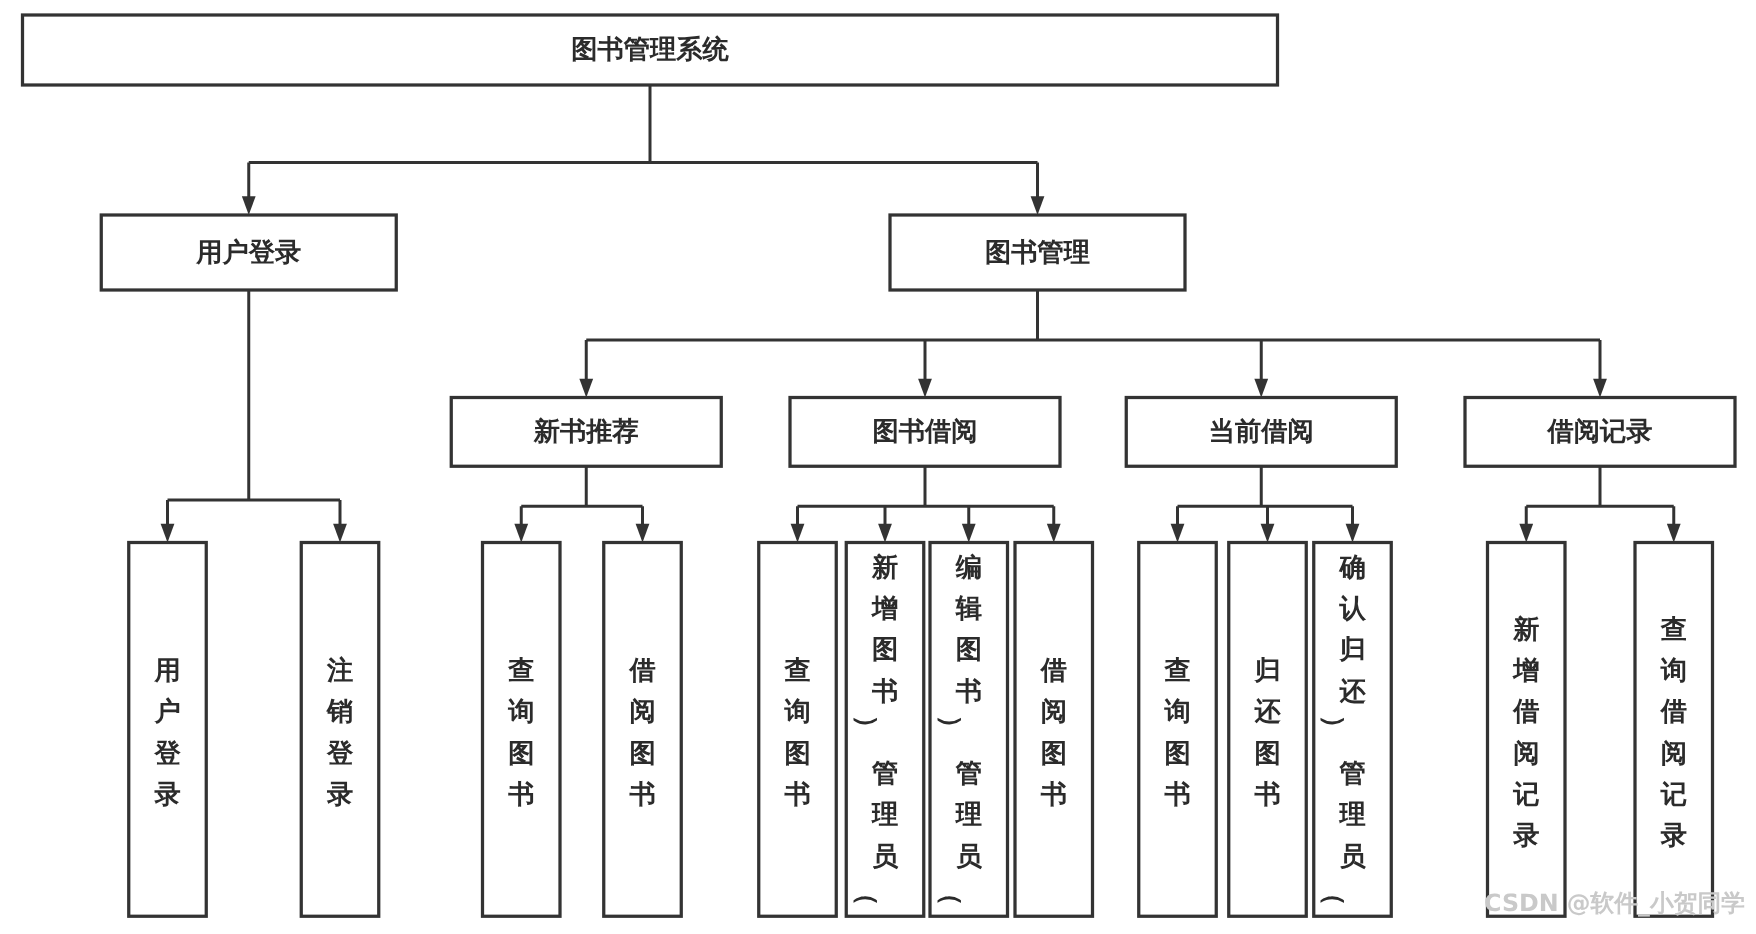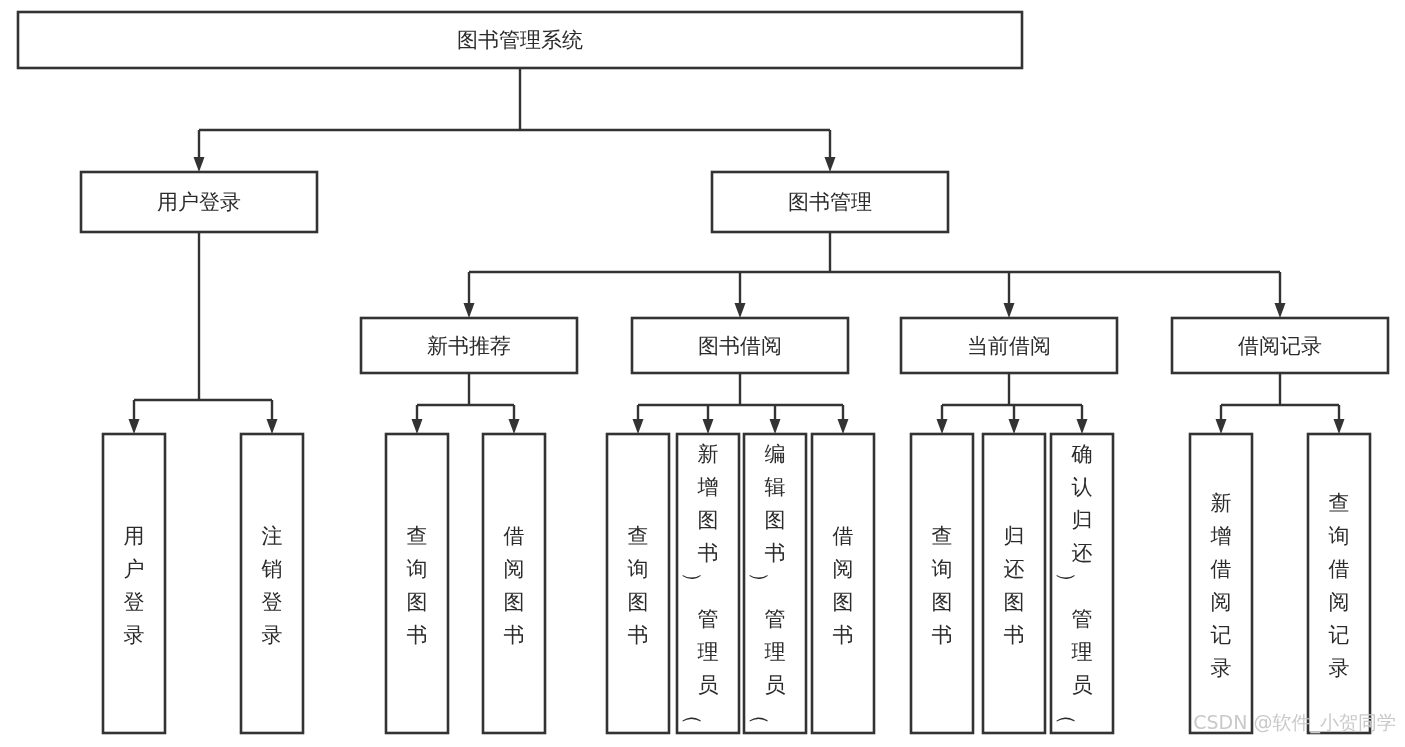--- a/index.html
+++ b/index.html
@@ -14,20 +14,21 @@
     position: relative;
     overflow: hidden;
     font-family: "DejaVu Sans", "Liberation Sans", sans-serif;
   }
   #diagram-root {
     position: absolute;
     left: 0;
     top: 0;
     width: 1405px;
     height: 604px;
+    font-weight: bold;
   }
   svg.diagram-canvas {
     display: block;
     width: 1405px;
     height: 747px;
     background: #ffffff;
   }
   .node-box {
     fill: #ffffff;
     stroke: #333333;

